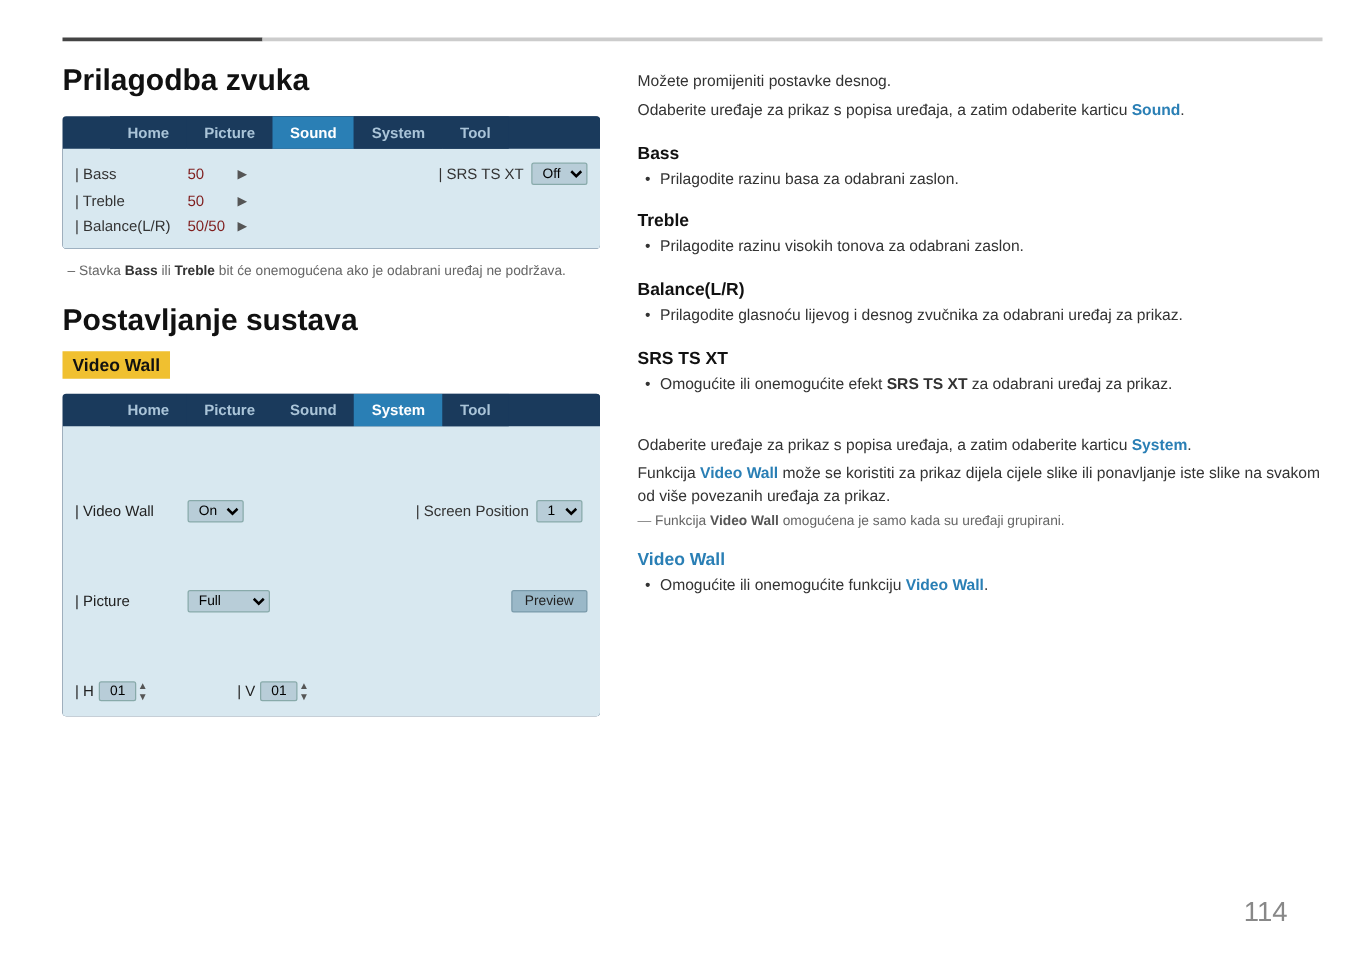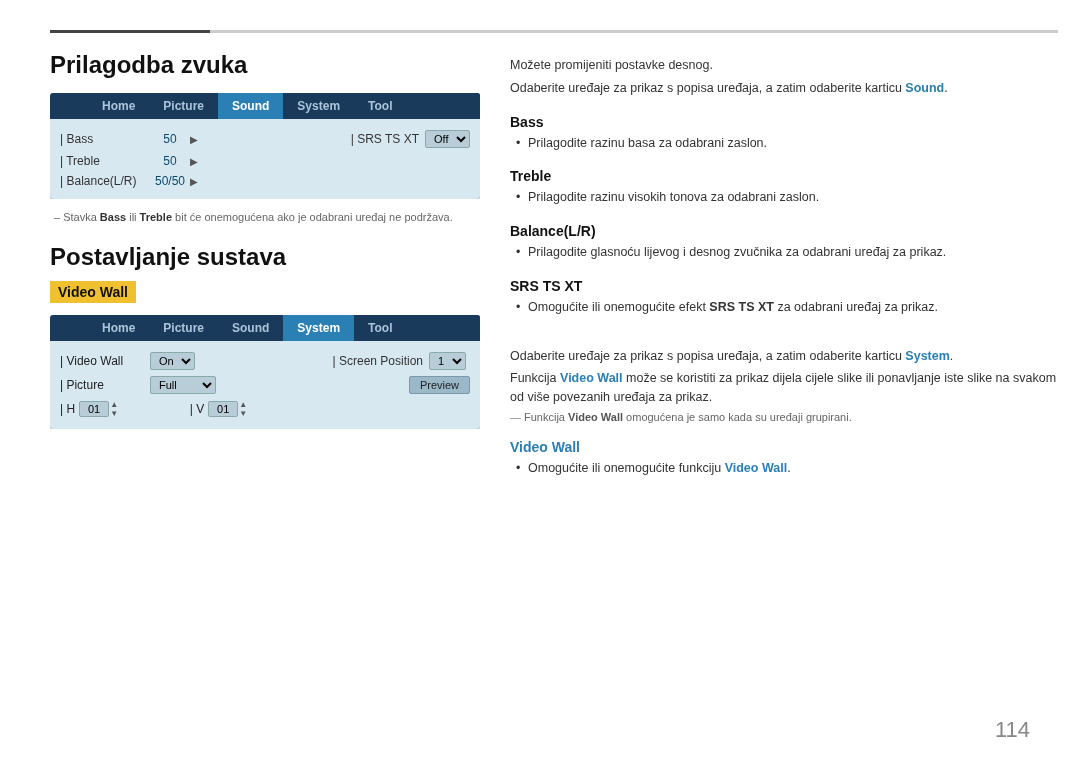--- a/index.html
+++ b/index.html
@@ -99,22 +99,21 @@
       color: #222;
     }
 
     .menu-label {
       width: 90px;
       color: #333;
     }
 
     .menu-value {
       width: 40px;
-      color: #0c4a6e;
-      text-align: center;
+      color: #7f1d1d;
     }
 
     .menu-arrow {
       color: #555;
       font-size: 10px;
     }
 
     .menu-select {
       background: #b8cdd8;
       border: 1px solid #8aa;
@@ -156,20 +155,21 @@
       background: #d8e8f0;
       padding: 8px 10px;
     }
 
     .menu-row2 {
       display: flex;
       align-items: center;
       padding: 3px 0;
       font-size: 12px;
       color: #222;
+      margin-top: 48px;
     }
 
     .menu-label2 {
       width: 90px;
     }
 
     .menu-select2 {
       background: #b8cdd8;
       border: 1px solid #8aa;
       padding: 1px 4px;

